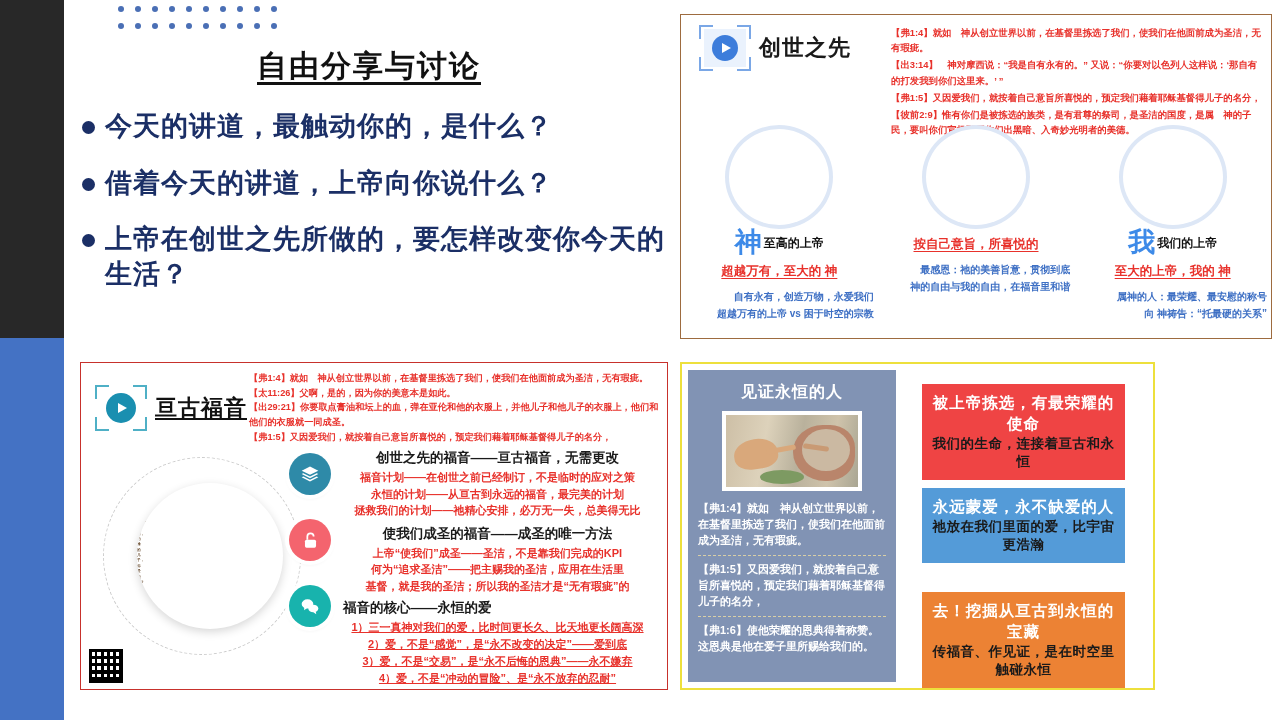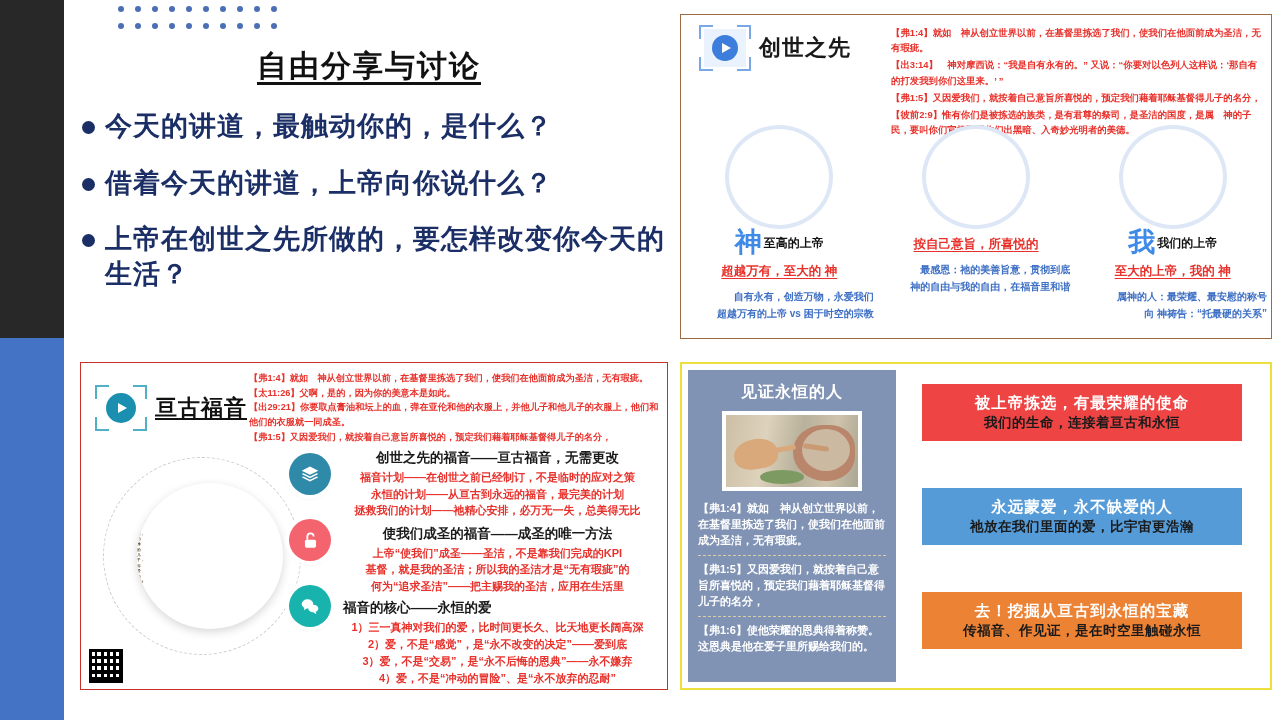--- a/index.html
+++ b/index.html
@@ -174,32 +174,32 @@
     position:absolute;left:228px;top:46px;width:2px;height:132px;
     background:repeating-linear-gradient(180deg,#d6d6d6 0 4px,transparent 4px 9px);
     z-index:-1;
   }
 
   .bl-text{position:absolute;left:262px;top:0;right:15px;}
   .bl-h{font-size:13.5px;font-weight:800;color:#1a1a1a;text-align:center;margin-bottom:2px;}
   .bl-r{font-size:11px;font-weight:800;color:#e8312b;text-align:center;line-height:1.5;}
   .bl-h2{font-size:13.5px;font-weight:800;color:#1a1a1a;text-align:left;margin:5px 0 2px 0;}
   .bl-ol{list-style:none;margin:0;padding:0;}
-  .bl-ol li{font-size:11px;font-weight:800;color:#e8312b;line-height:1.55;text-align:center;}
+  .bl-ol li{font-size:11px;font-weight:800;color:#e8312b;line-height:1.55;text-align:center;text-decoration:underline;}
 
   .qr{
     position:absolute;left:8px;bottom:6px;width:34px;height:34px;
     background:
       linear-gradient(90deg,#000 0 3px,transparent 3px 6px,#000 6px 8px,transparent 8px 12px,#000 12px 15px,transparent 15px 18px,#000 18px 21px,transparent 21px 24px,#000 24px 27px,transparent 27px 30px,#000 30px 34px),
       linear-gradient(180deg,#000 0 3px,transparent 3px 7px,#000 7px 10px,transparent 10px 14px,#000 14px 17px,transparent 17px 21px,#000 21px 25px,transparent 25px 28px,#000 28px 34px);
     background-blend-mode:multiply;background-color:#fff;
   }
 
   
-  .card-br{left:680px;top:362px;width:592px;height:328px;border:2px solid #ede03c;}
+  .card-br{left:680px;top:362px;width:475px;height:328px;border:2px solid #ede03c;}
   .br-left{
     position:absolute;left:6px;top:6px;width:208px;bottom:6px;background:#8193b4;
     padding:8px 10px;box-sizing:border-box;
   }
   .br-title{
     text-align:center;font-size:16px;font-weight:800;color:#ffffff;
     margin:4px 0 8px 0;letter-spacing:1px;
   }
   .br-img{
     width:140px;height:80px;margin:0 auto 10px auto;border:4px solid #fff;box-sizing:border-box;
@@ -436,22 +436,22 @@
       </div>
 
       <div class="bl-text">
         <div class="bl-h">创世之先的福音——亘古福音，无需更改</div>
         <div class="bl-r">福音计划——在创世之前已经制订，不是临时的应对之策</div>
         <div class="bl-r">永恒的计划——从亘古到永远的福音，最完美的计划</div>
         <div class="bl-r">拯救我们的计划——祂精心安排，必万无一失，总美得无比</div>
 
         <div class="bl-h" style="margin-top:6px">使我们成圣的福音——成圣的唯一方法</div>
         <div class="bl-r">上帝“使我们”成圣——圣洁，不是靠我们完成的KPI</div>
+        <div class="bl-r">何为“追求圣洁”——把主赐我的圣洁，应用在生活里</div>
         <div class="bl-r">基督，就是我的圣洁；所以我的圣洁才是“无有瑕疵”的</div>
-        <div class="bl-r">何为“追求圣洁”——把主赐我的圣洁，应用在生活里</div>
 
         <div class="bl-h2">福音的核心——永恒的爱</div>
         <ul class="bl-ol">
           <li>1）三一真神对我们的爱，比时间更长久、比天地更长阔高深</li>
           <li>2）爱，不是“感觉”，是“永不改变的决定”——爱到底</li>
           <li>3）爱，不是“交易”，是“永不后悔的恩典”——永不嫌弃</li>
           <li>4）爱，不是“冲动的冒险”、是“永不放弃的忍耐”</li>
         </ul>
       </div>
 

